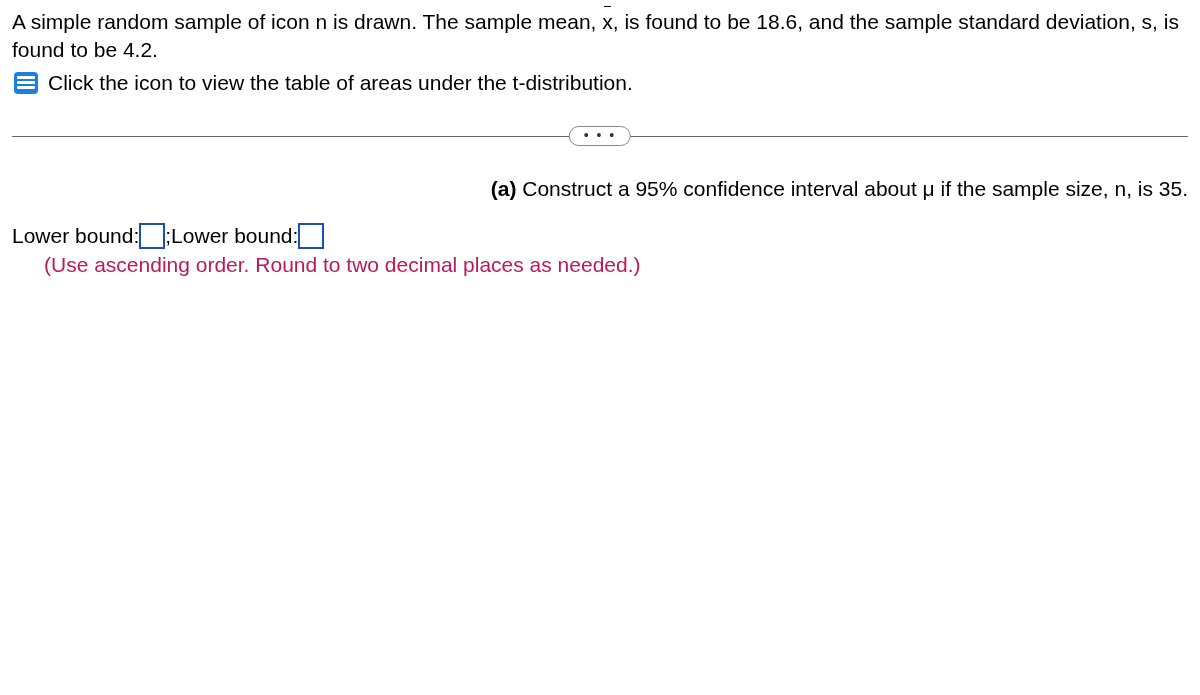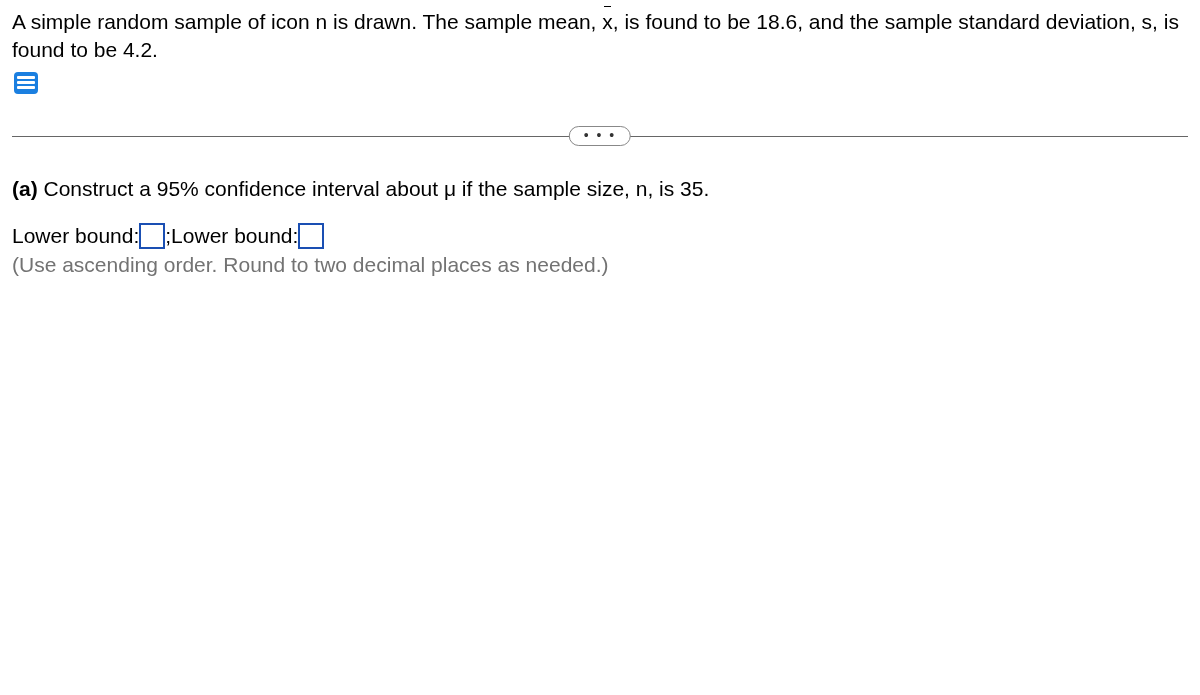--- a/index.html
+++ b/index.html
@@ -54,20 +54,21 @@
       border-radius: 12px;
       padding: 1px 14px 3px 14px;
       font-size: 14px;
       color: #333;
       letter-spacing: 2px;
       line-height: 1;
       cursor: pointer;
     }
     .question-line {
       margin-bottom: 22px;
+      text-align: right;
     }
     .bold {
       font-weight: bold;
     }
     .answer-line {
       display: flex;
       align-items: center;
       flex-wrap: wrap;
       gap: 0;
       margin-bottom: 4px;
@@ -75,21 +76,22 @@
     .answer-input {
       width: 26px;
       height: 26px;
       border: 2px solid #1a4fb3;
       background: #fff;
       font-size: 16px;
       text-align: center;
       padding: 0;
     }
     .instruction {
-      color: #737373;
+      color: #be185d;
+      margin-left: 32px;
     }
     .xbar {
       position: relative;
       display: inline-block;
     }
     .xbar::before {
       content: "";
       position: absolute;
       top: -2px;
       left: 2px;
@@ -107,20 +109,21 @@
 
 <div class="icon-row">
   <span class="table-icon">
     <svg viewBox="0 0 28 28" width="28" height="28">
       <rect x="2" y="3" width="24" height="22" rx="4" fill="#1b7fe0"></rect>
       <rect x="5" y="7" width="18" height="3" rx="1" fill="#fff"></rect>
       <rect x="5" y="12" width="18" height="3" rx="1" fill="#fff"></rect>
       <rect x="5" y="17" width="18" height="3" rx="1" fill="#fff"></rect>
     </svg>
   </span>
+  <span>Click the icon to view the table of areas under the t-distribution.</span>
 </div>
 
 <div class="divider-row">
   <div class="divider-line"></div>
   <div class="ellipsis-pill">• • •</div>
 </div>
 
 <div class="question-line">
   <span class="bold">(a)</span><span> Construct a 95% confidence interval about μ if the sample size, n, is 35.</span>
 </div>

